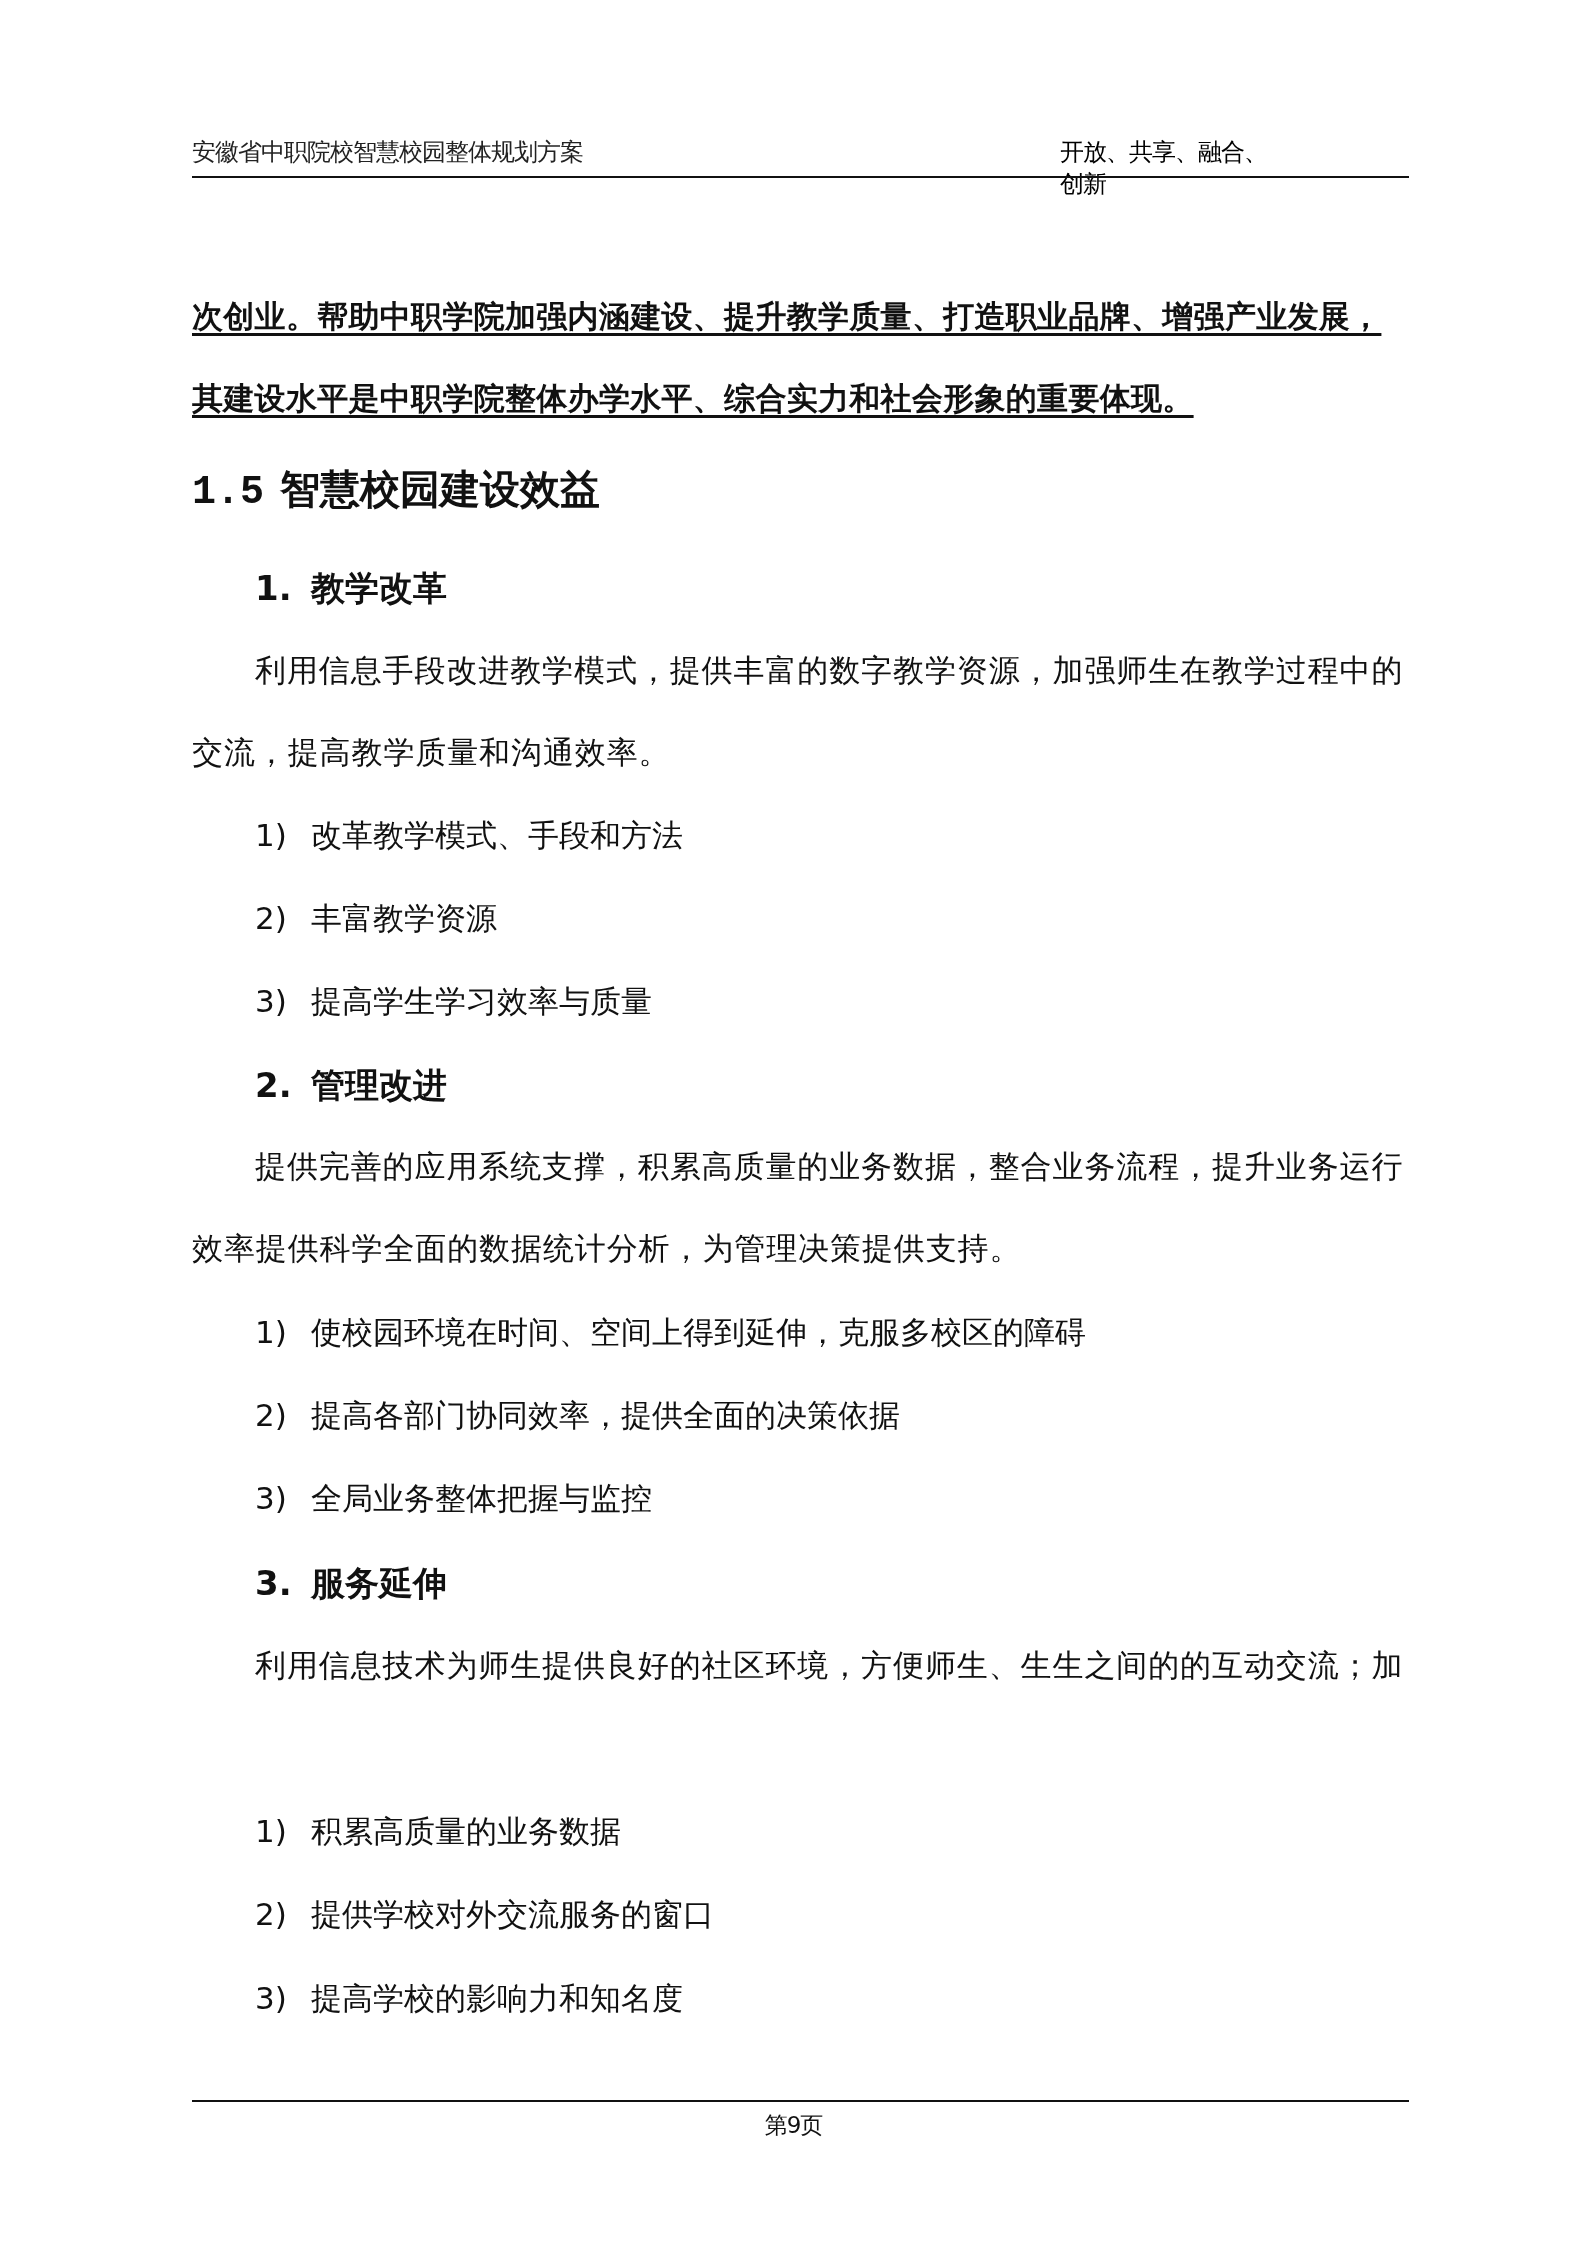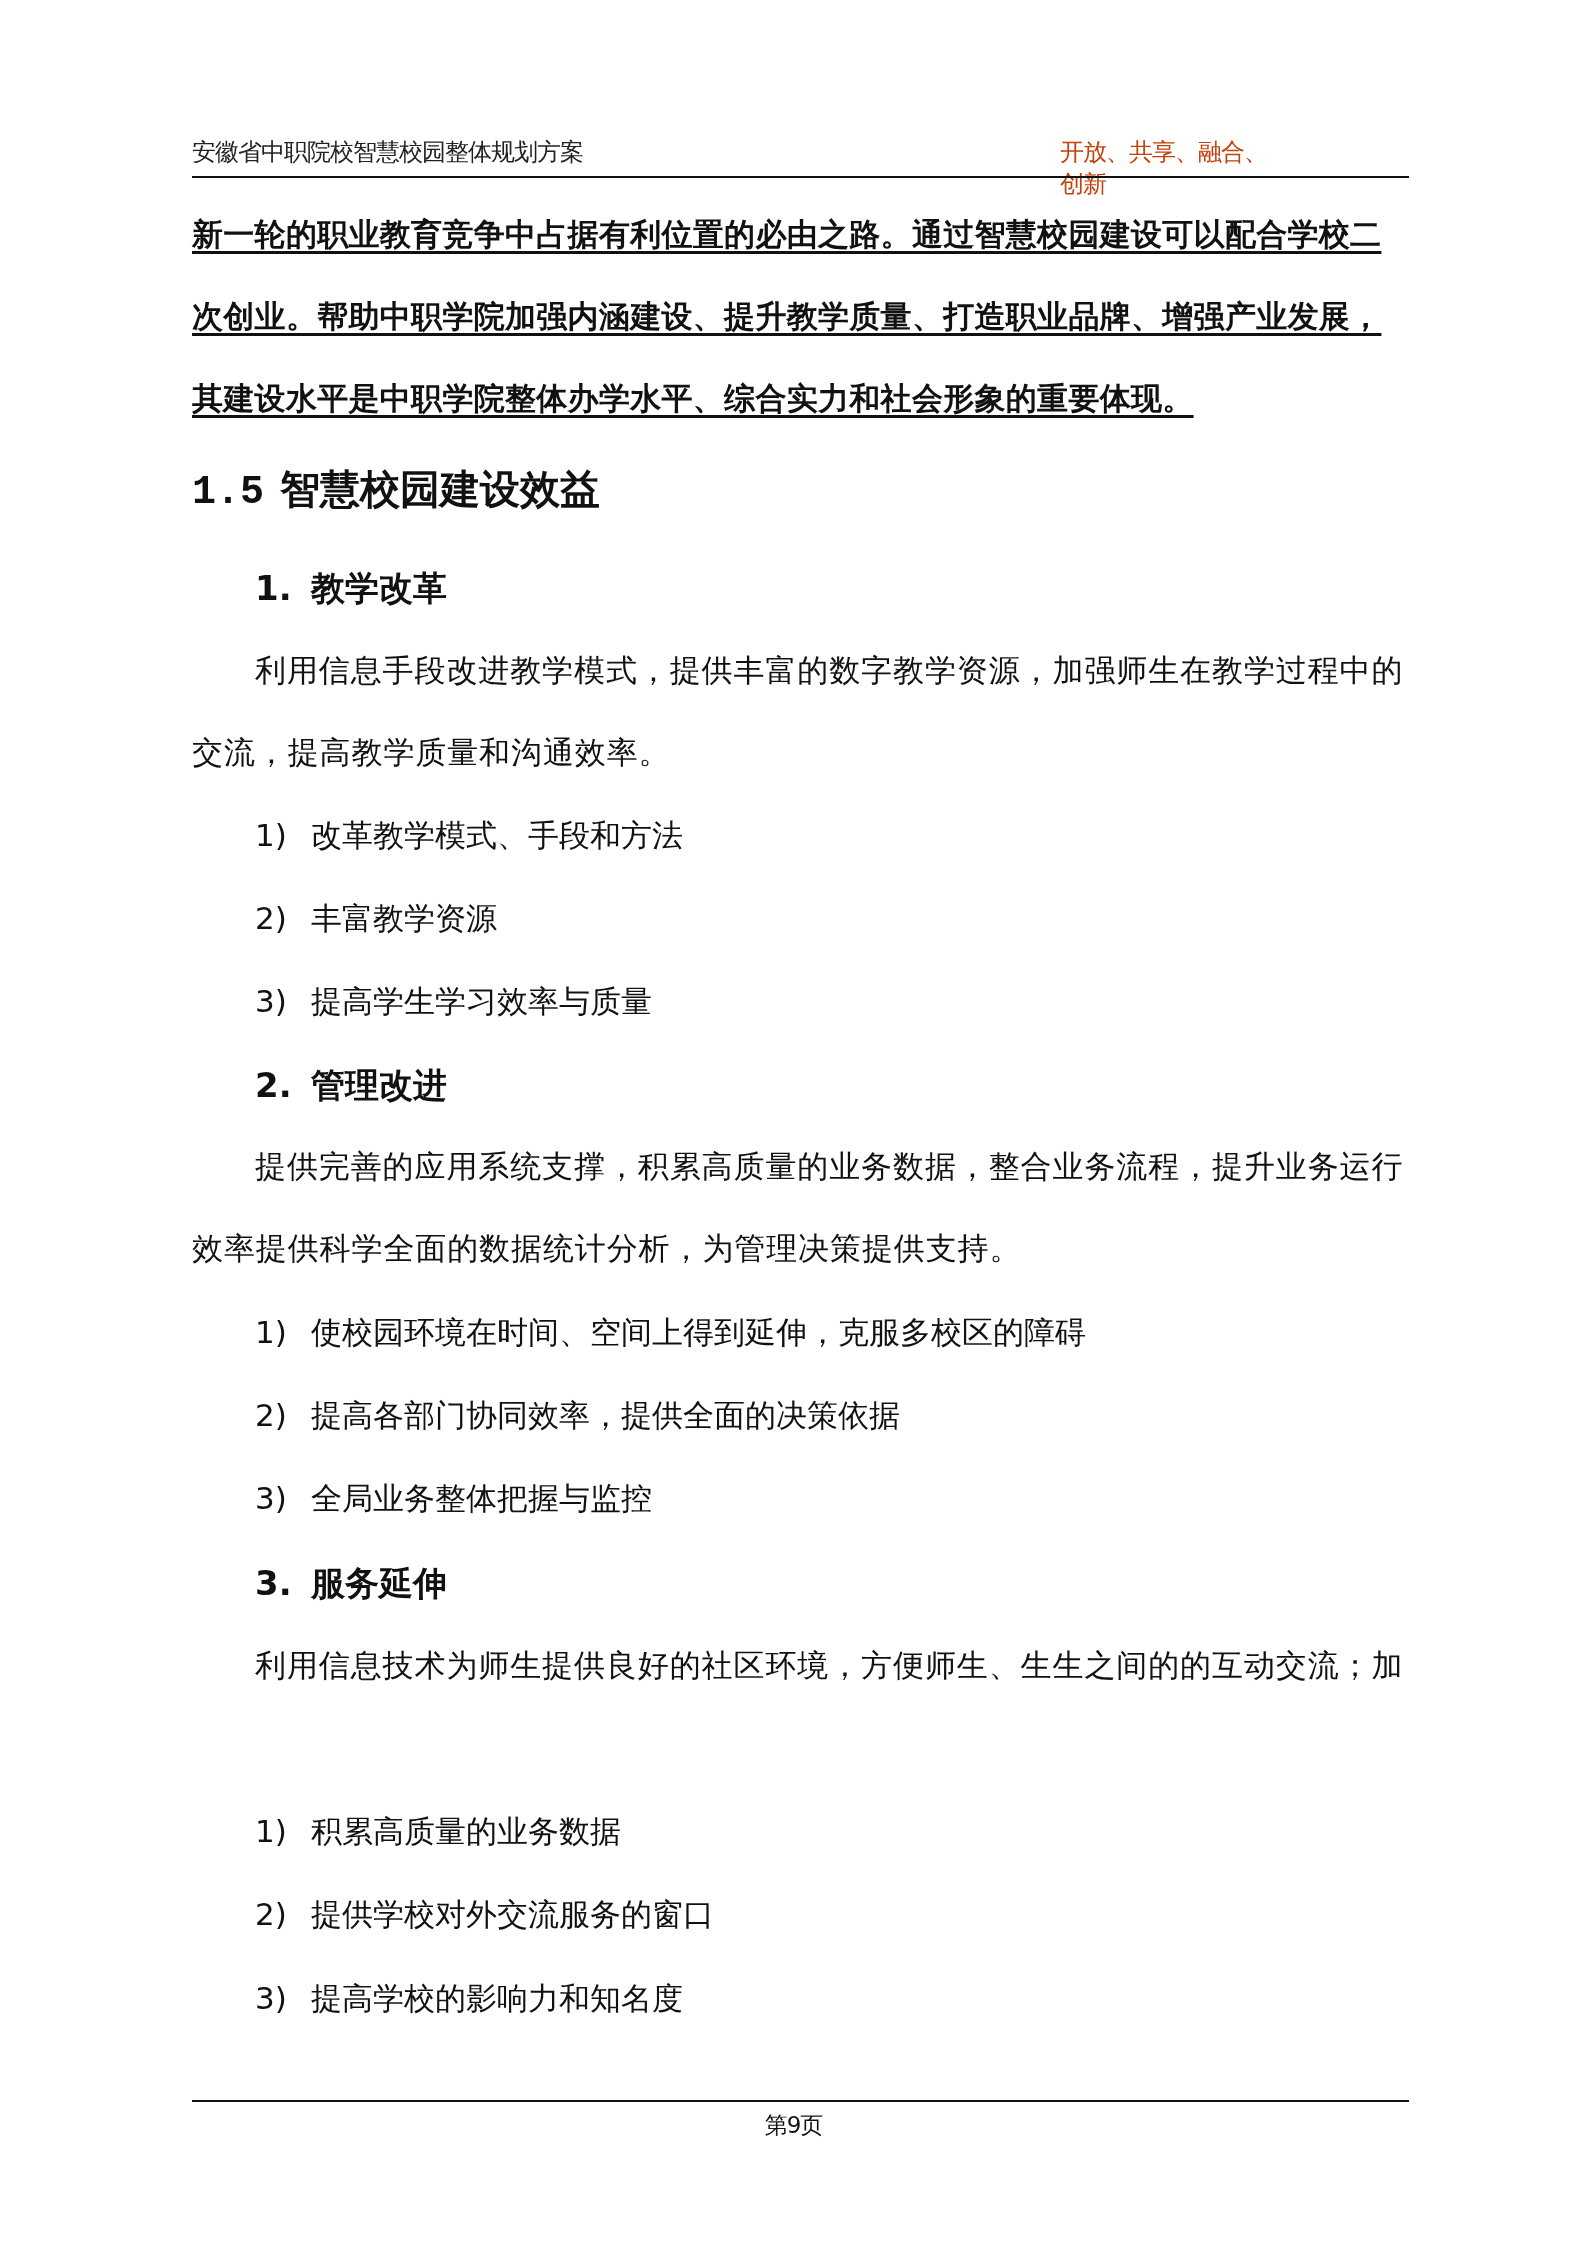--- a/index.html
+++ b/index.html
@@ -1,20 +1,20 @@
 <!DOCTYPE html>
 <html><head>
 <meta charset="utf-8">
 <style>
   html, body { margin: 0; padding: 0; background: #ffffff; }
   body { width: 1587px; height: 2245px; position: relative; overflow: hidden;
          font-family: "DejaVu Sans", "Liberation Sans", sans-serif; color: #111; }
   .page { position: absolute; left: 0; top: 0; width: 1271px; height: 2245px; }
   .header-left { position: absolute; left: 192px; top: 136px; font-size: 24px; letter-spacing: -1px; color: #222; }
-  .header-right { position: absolute; left: 1060px; top: 136px; font-size: 24px; letter-spacing: -1px; color: #c2410c; }
+  .header-right { position: absolute; left: 1060px; top: 136px; font-size: 24px; letter-spacing: -1px; color: #000000; }
   .rule { position: absolute; left: 192px; width: 1217px; height: 2px; background: #111; }
   .line { position: absolute; left: 192px; white-space: nowrap; font-size: 31px; line-height: 40px; }
   .bold-u { font-weight: bold; text-decoration: underline; text-decoration-thickness: 3px;
             text-underline-offset: 6px; letter-spacing: 0.3px; }
   .h2 { position: absolute; left: 192px; top: 462px; font-size: 40px; font-weight: bold; white-space: nowrap; }
   .h2 .num { font-family: Liberation Mono, monospace; margin-right: 16px; }
   .h3 { position: absolute; left: 255px; font-size: 34px; font-weight: bold; white-space: nowrap; }
   .h3 .num { display: inline-block; width: 56px; }
   .para { letter-spacing: 0.9px; }
   .indent { left: 255px; }
@@ -24,21 +24,20 @@
 </style>
 </head>
 <body>
 
 <div class="page">
 
   <div class="header-left">安徽省中职院校智慧校园整体规划方案</div>
   <div class="header-right">开放、共享、融合、创新</div>
   <div class="rule" style="top:176px;"></div>
 
-  <div class="line bold-u" style="top:214px;">新一轮的职业教育竞争中占据有利位置的必由之路。通过智慧校园建设可以配合学校二</div>
   <div class="line bold-u" style="top:296px;">次创业。帮助中职学院加强内涵建设、提升教学质量、打造职业品牌、增强产业发展，</div>
   <div class="line bold-u" style="top:378px;">其建设水平是中职学院整体办学水平、综合实力和社会形象的重要体现。</div>
 
   <div class="h2">
     <span class="num">1.5</span><span>智慧校园建设效益</span>
   </div>
 
   <div class="h3" style="top:566px;">
     <span class="num">1.</span><span>教学改革</span>
   </div>

